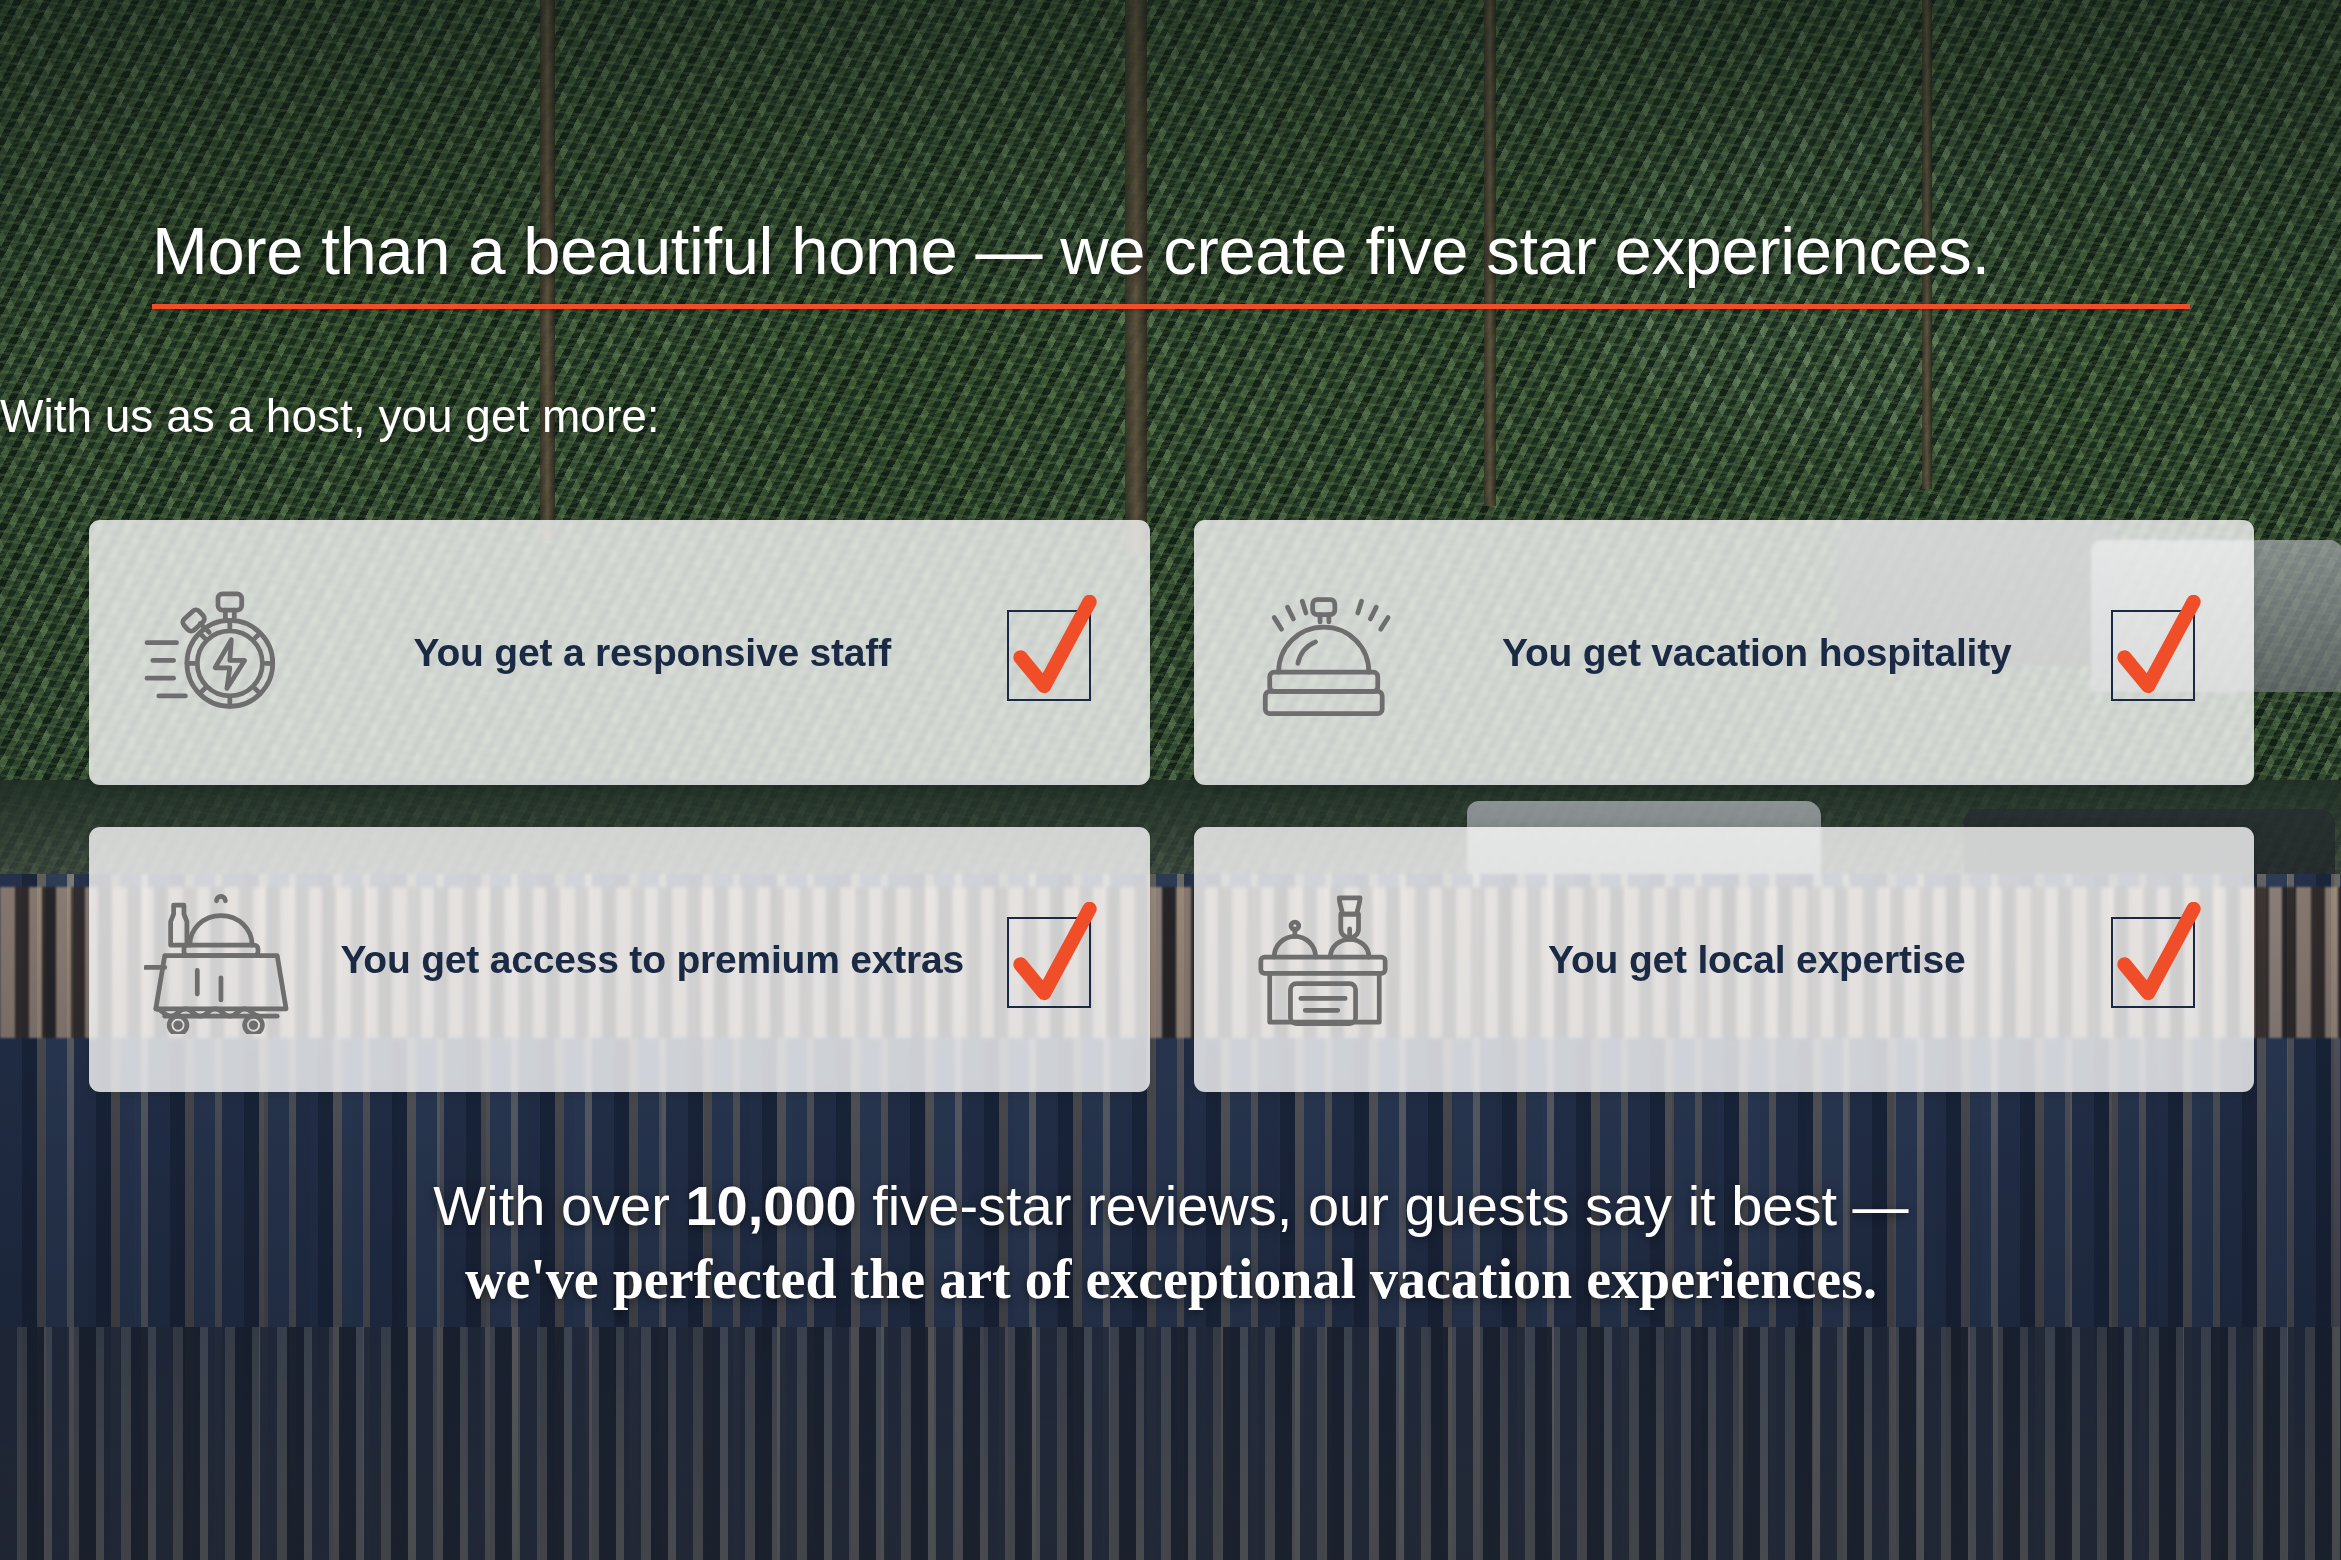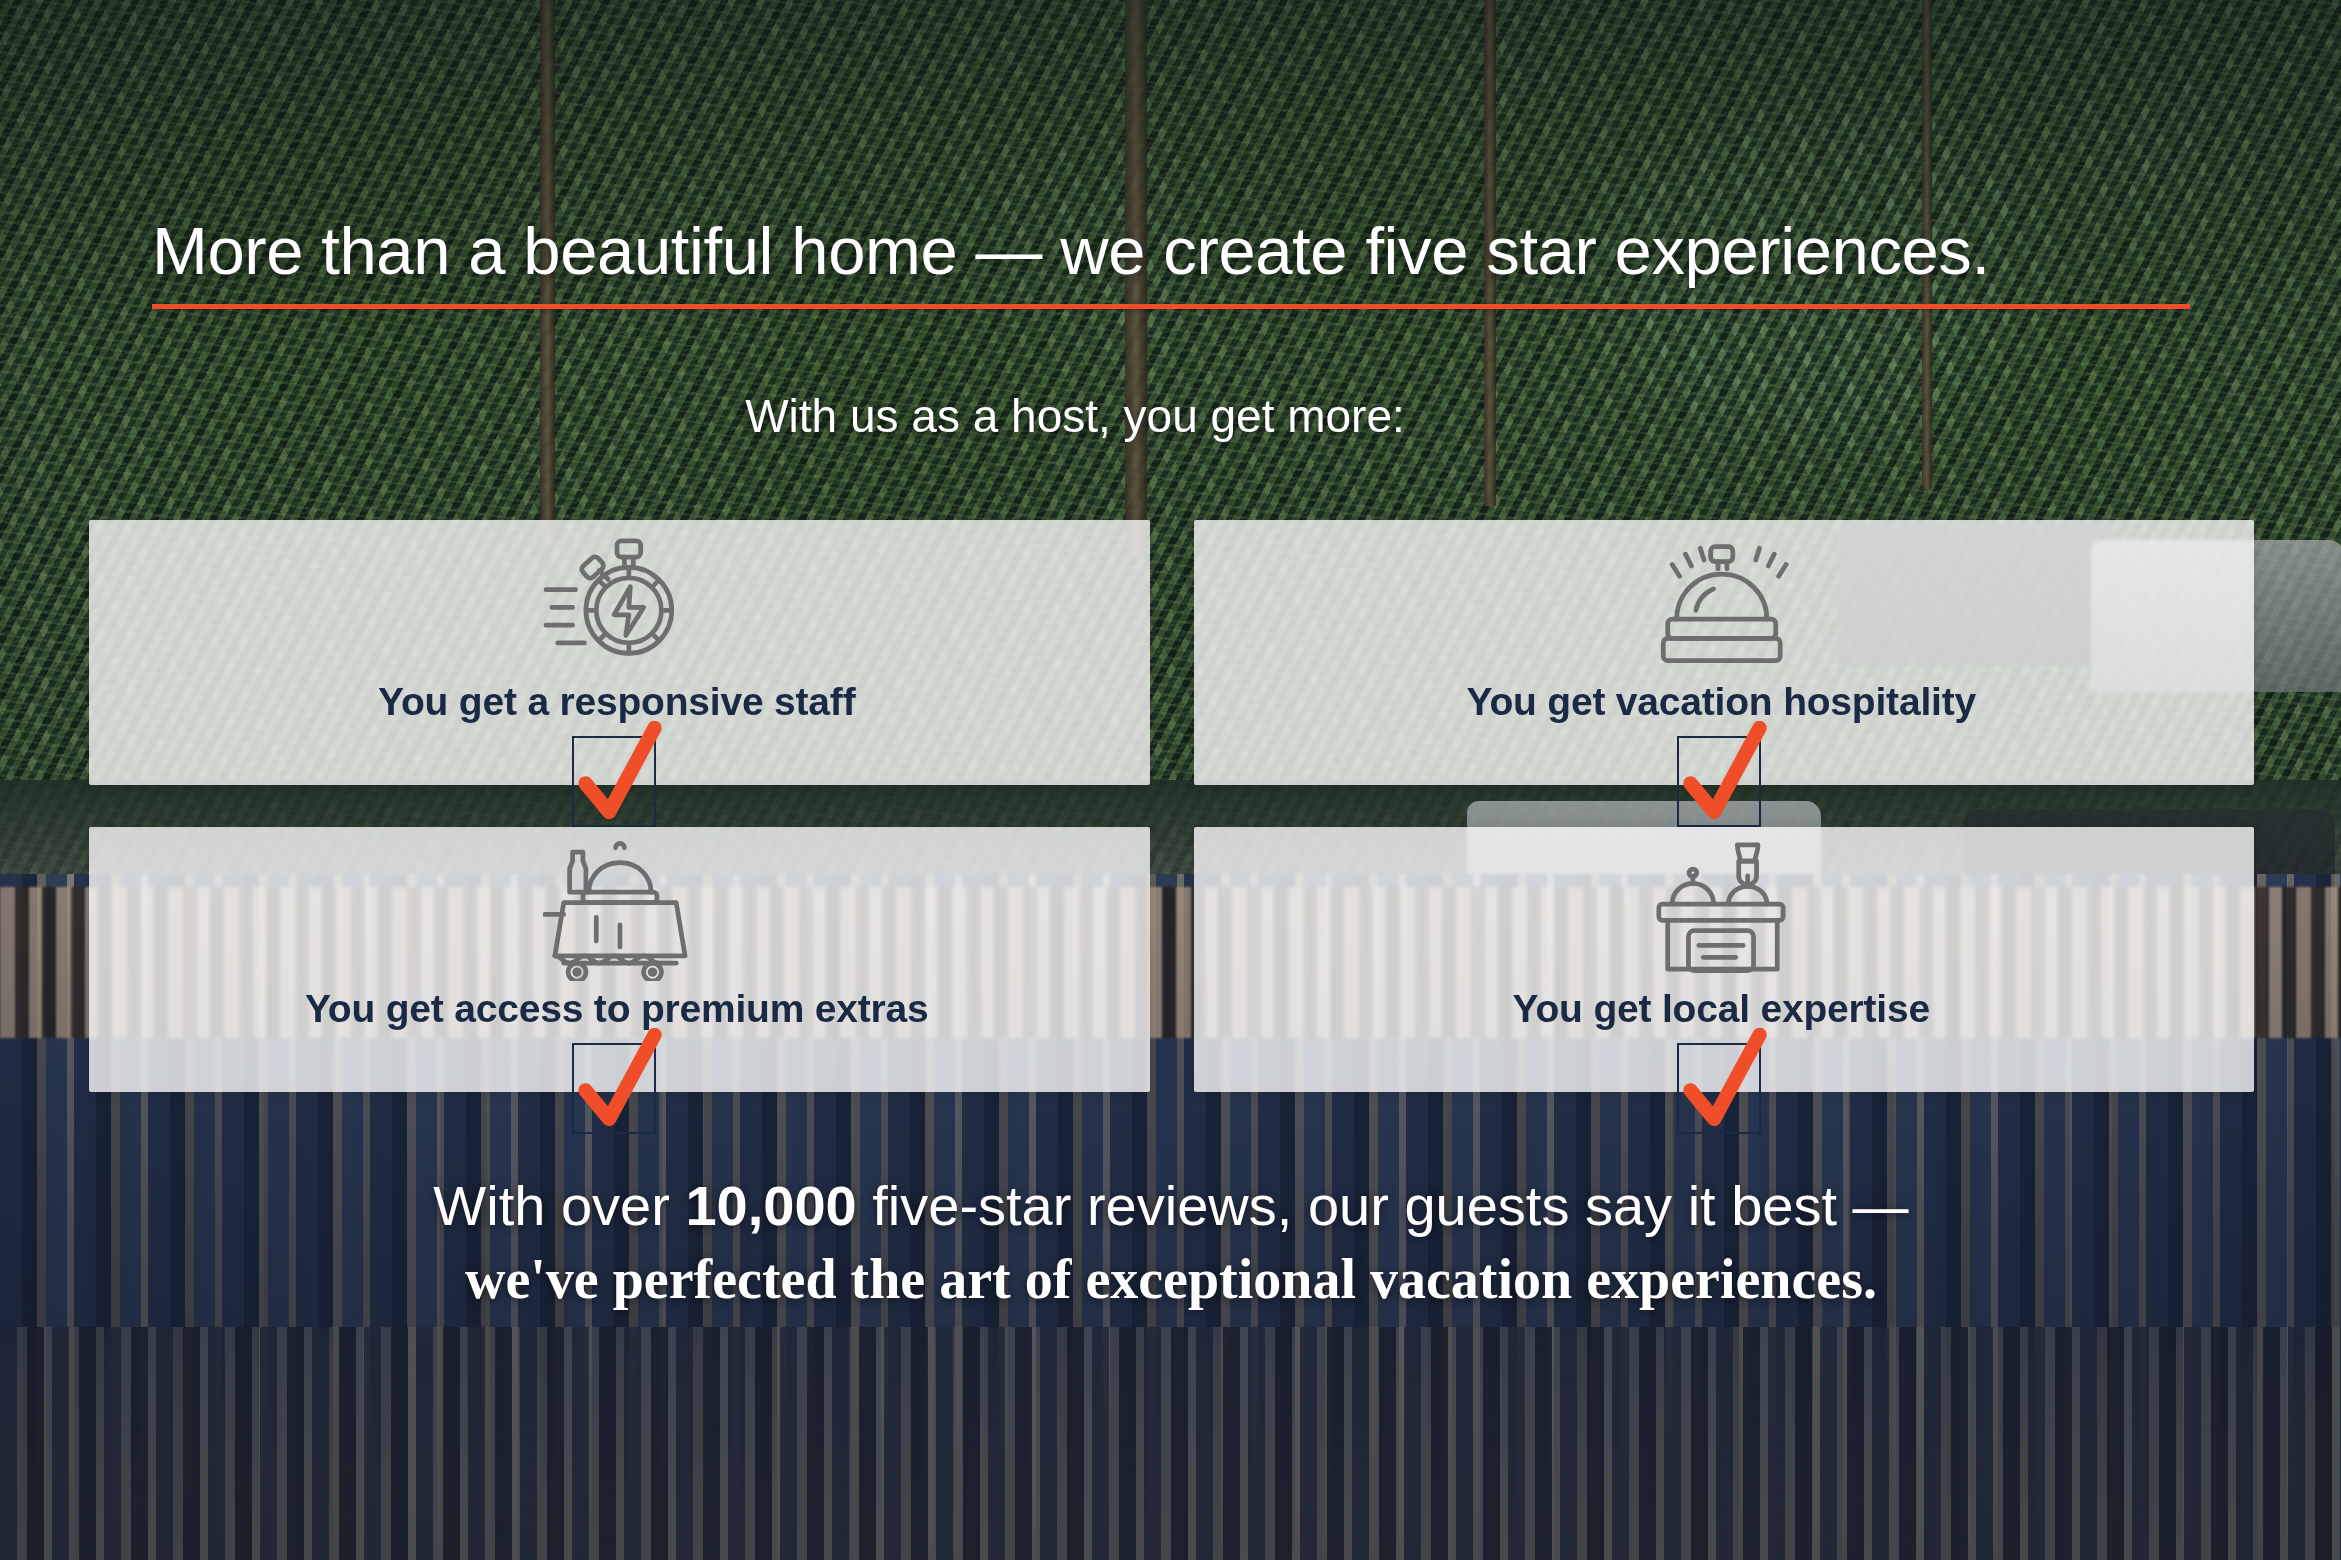--- a/index.html
+++ b/index.html
@@ -103,42 +103,41 @@
   .headline {
     font-size:67px; font-weight:400; color:#ffffff; letter-spacing:-0.4px;
     white-space:nowrap; text-shadow:0 1.7px 8.4px rgba(0,0,0,.45);
   }
   .headline-rule {
     margin-top:15px; height:5px; width:2038px; background:#F04E28;
     box-shadow:0 0.8px 3.4px rgba(0,0,0,.35);
   }
 
   .subhead {
-    position:absolute; left:0; top:389px; width:2150px; text-align:center;
+    position:absolute; left:0; top:389px; width:2150px; 
     font-size:46px; font-weight:400; color:#ffffff;
     text-shadow:0 1.7px 8.4px rgba(0,0,0,.45);
   }
 
   .grid {
     position:absolute; left:89px; top:520px;
     width:2165px;
     display:grid; grid-template-columns:1fr 1fr;
     column-gap:44px; row-gap:42px;
   }
 
   .card {
     position:relative;
     height:265px;
-    border-radius:2px;
+    border-radius:11px;
     background:rgba(255,255,255,.78);
     backdrop-filter:blur(1.7px);
     display:flex; align-items:center;
     padding:0 54px 0 49px;
     box-shadow:0 1.7px 11.8px rgba(0,0,0,.10);
-    flex-direction:column;
   }
 
   .card-icon { width:160px; flex:0 0 160px; display:flex; align-items:center; justify-content:center; }
   .card-icon svg { display:block; }
 
   .card-label {
     flex:1 1 auto;
     text-align:center;
     font-size:39px; font-weight:700; color:#1B2A44;
     letter-spacing:-0.2px;

